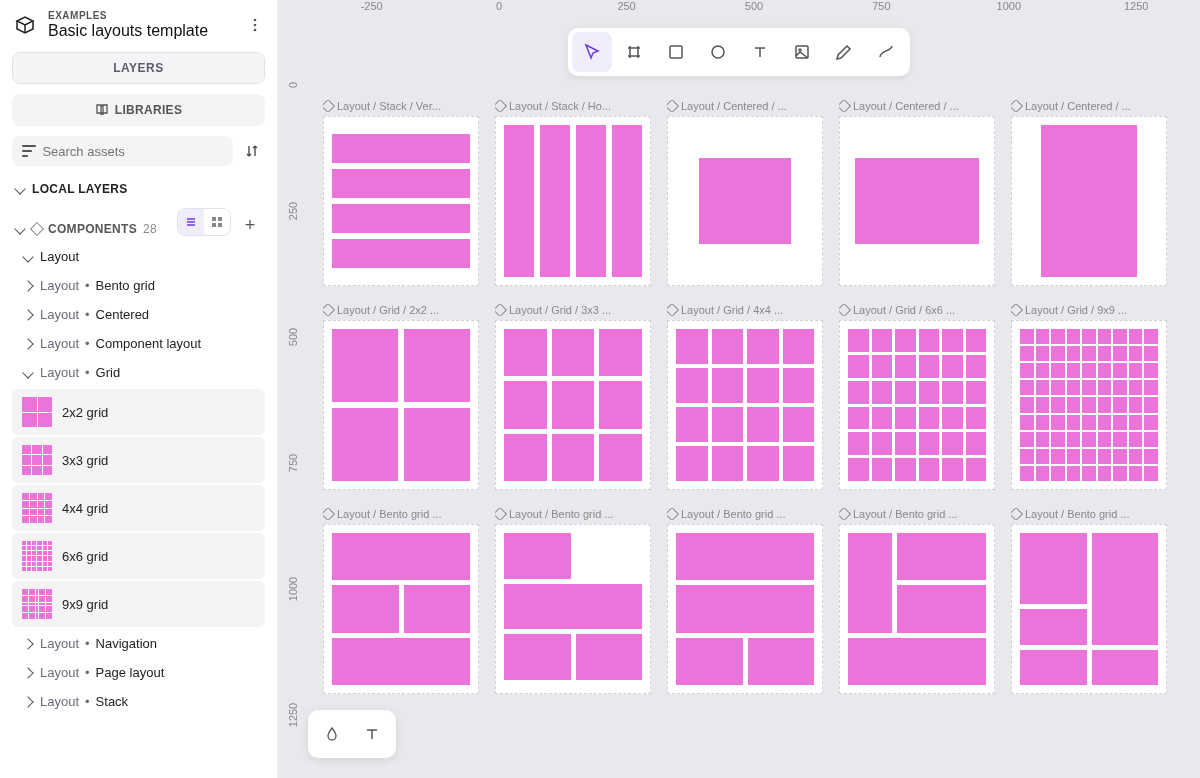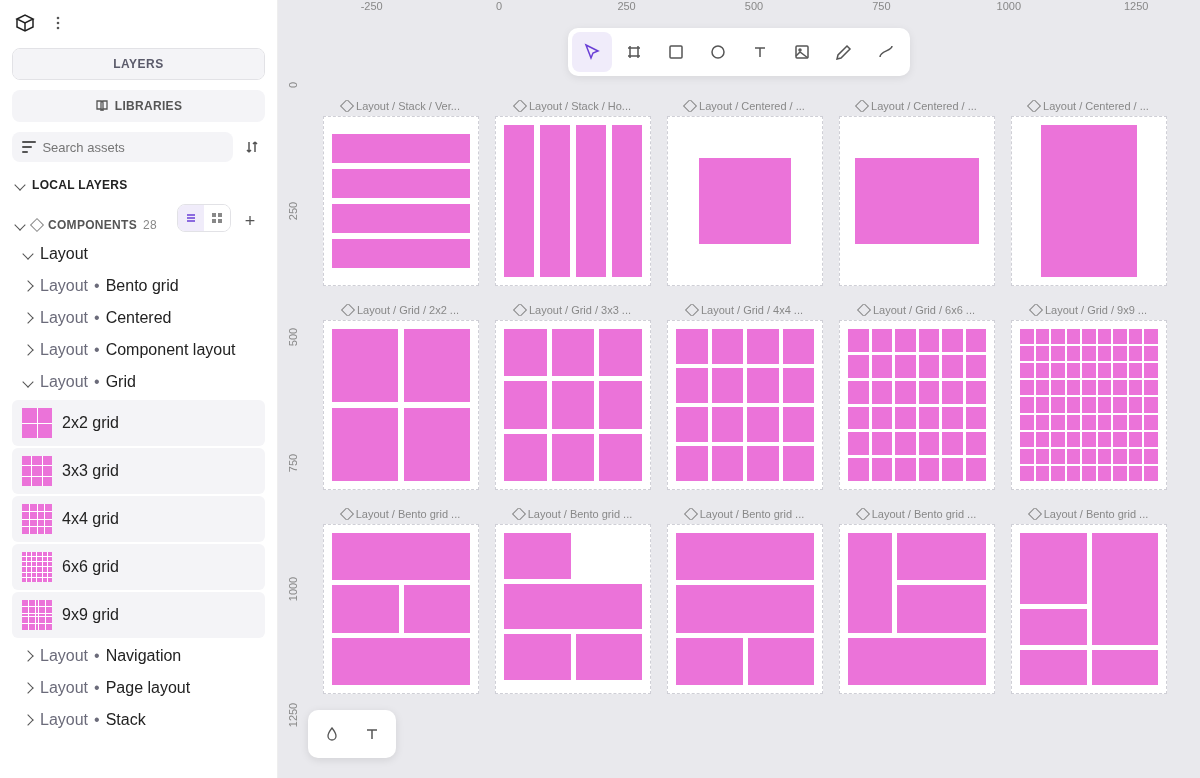--- a/index.html
+++ b/index.html
@@ -29,41 +29,41 @@
 .chev { display: inline-block; width: 8px; height: 8px; border-left: 1.5px solid #555; border-bottom: 1.5px solid #555; transform: rotate(-45deg); margin-right: 2px; }
 .chev.right { transform: rotate(-135deg); }
 .comp-row { display: flex; align-items: flex-end; padding: 6px 16px; gap: 8px; }
 .comp-label { font-size: 12px; font-weight: 600; color: #555; letter-spacing: 0.3px; flex: 1; display: flex; align-items: center; gap: 6px; cursor: pointer; }
 .comp-count { font-size: 12px; color: #888; font-weight: 500; }
 .view-toggle { display: flex; border: 1px solid #e2e2e6; border-radius: 8px; overflow: hidden; }
 .view-toggle button { width: 26px; height: 26px; border: none; background: #fff; display: flex; align-items: center; justify-content: center; cursor: pointer; color: #888; }
 .view-toggle button.active { background: #f0ecfa; color: #6a3fd6; }
 .add-btn { width: 22px; height: 22px; display: flex; align-items: center; justify-content: center; cursor: pointer; color: #555; font-size: 18px; font-weight: 300; }
 .tree { overflow-y: auto; flex: 1; padding-bottom: 10px; }
-.tree-item { padding: 7px 16px 7px 24px; font-size: 16px; display: flex; align-items: center; gap: 6px; cursor: pointer; }
+.tree-item { padding: 7px 16px 7px 24px; font-size: 13px; display: flex; align-items: center; gap: 6px; cursor: pointer; }
 .tree-item.sub { padding-left: 24px; }
 .tree-item.leaf { padding-left: 24px; background: #f4f4f7; border-radius: 6px; margin: 2px 12px; padding: 8px 10px; gap: 10px; }
 .tree-label { color: #6b6b7a; }
 .tree-value { color: #222; font-weight: 500; }
 .grid-thumb { width: 30px; height: 30px; background: #fff; display: grid; gap: 1px; }
 .grid-thumb span { background: #eb73d9; }
 
 .canvas-area { flex: 1; background: #e9e9ed; position: relative; overflow: hidden; }
 .ruler-h { position: absolute; top: 0; left: 0; right: 0; height: 22px; display: flex; padding-left: 30px; }
 .ruler-tick { flex: 1; text-align: center; font-size: 11px; color: #888; position: relative; }
 .ruler-v { position: absolute; top: 22px; bottom: 0; left: 0; width: 30px; display: flex; flex-direction: column; }
 .ruler-v .ruler-tick { writing-mode: horizontal-tb; flex: 1; display: flex; align-items: center; justify-content: center; font-size: 11px; color: #888; }
 .ruler-v .ruler-tick span { transform: rotate(-90deg); display: inline-block; }
 .toolbar { position: absolute; top: 28px; left: 50%; transform: translateX(-50%); background: #fff; border-radius: 10px; box-shadow: 0 2px 8px rgba(0,0,0,0.08); display: flex; padding: 4px; gap: 2px; z-index: 10; }
 .tool-btn { width: 40px; height: 40px; display: flex; align-items: center; justify-content: center; border-radius: 8px; cursor: pointer; color: #555; }
 .tool-btn.active { background: #f0ecfa; color: #6a3fd6; }
 .canvas-content { position: absolute; top: 100px; left: 30px; right: 0; bottom: 0; overflow: auto; padding: 0 15px; }
 .canvas-grid { display: grid; grid-template-columns: repeat(5, 156px); gap: 18px 16px; }
 .frame { display: flex; flex-direction: column; gap: 4px; }
-.frame-title { font-size: 11px; color: #888; display: flex; align-items: center; gap: 4px; white-space: nowrap; overflow: hidden; text-overflow: ellipsis; justify-content: center; }
+.frame-title { font-size: 11px; color: #888; display: flex; align-items: center; gap: 4px; white-space: nowrap; overflow: hidden; text-overflow: ellipsis; }
 .frame-body { width: 156px; height: 170px; background: #fff; border: 1px dashed #cfcfd6; display: flex; align-items: center; justify-content: center; padding: 8px; }
 .pink { background: #eb73d9; }
 .stack-v { display: flex; flex-direction: column; gap: 6px; width: 100%; height: 88%; }
 .stack-v .pink { flex: 1; }
 .stack-h { display: flex; gap: 6px; width: 100%; height: 100%; }
 .stack-h .pink { flex: 1; }
 .centered-sq { width: 66%; height: 56%; }
 .centered-land { width: 90%; height: 56%; }
 .centered-port { width: 70%; height: 100%; }
 .grid2 { display: grid; grid-template-columns: 1fr 1fr; grid-template-rows: 1fr 1fr; gap: 6px; width: 100%; height: 100%; }
@@ -99,20 +99,24 @@
 <div class="app">
   <aside class="sidebar">
     <div class="header">
       <div class="logo">
         <svg width="24" height="24" viewBox="0 0 24 24" fill="none" stroke="#222" stroke-width="1.5">
             <path d="M4 8l8-4 8 4-8 4-8-4z"></path>
             <path d="M4 8v8l8 4 8-4V8"></path>
             <path d="M12 12v8"></path>
           </svg>
       </div>
+      <div class="titles">
+        <div class="examples-label">EXAMPLES</div>
+        <div class="doc-title">Basic layouts template</div>
+      </div>
       <div class="more-btn">
         <svg width="14" height="14" viewBox="0 0 14 14" fill="currentColor">
             <circle cx="7" cy="2" r="1.3"></circle>
             <circle cx="7" cy="7" r="1.3"></circle>
             <circle cx="7" cy="12" r="1.3"></circle>
           </svg>
       </div>
     </div>
 
     <div class="tabs">

